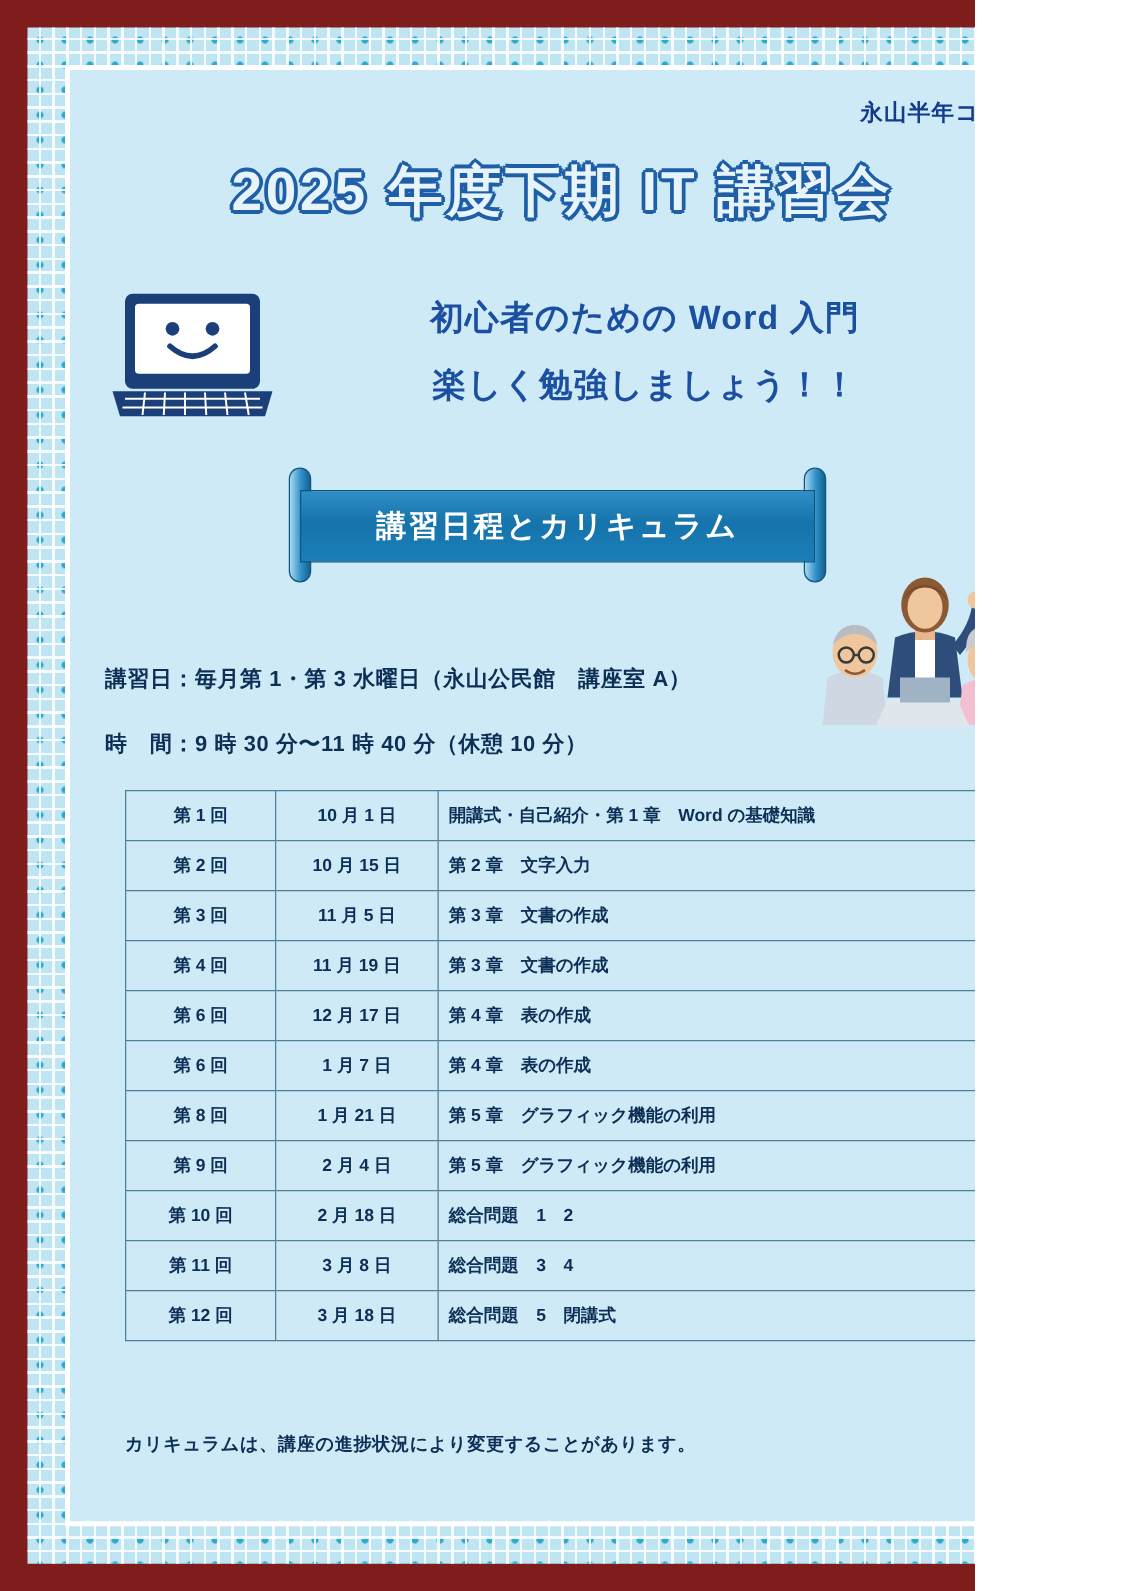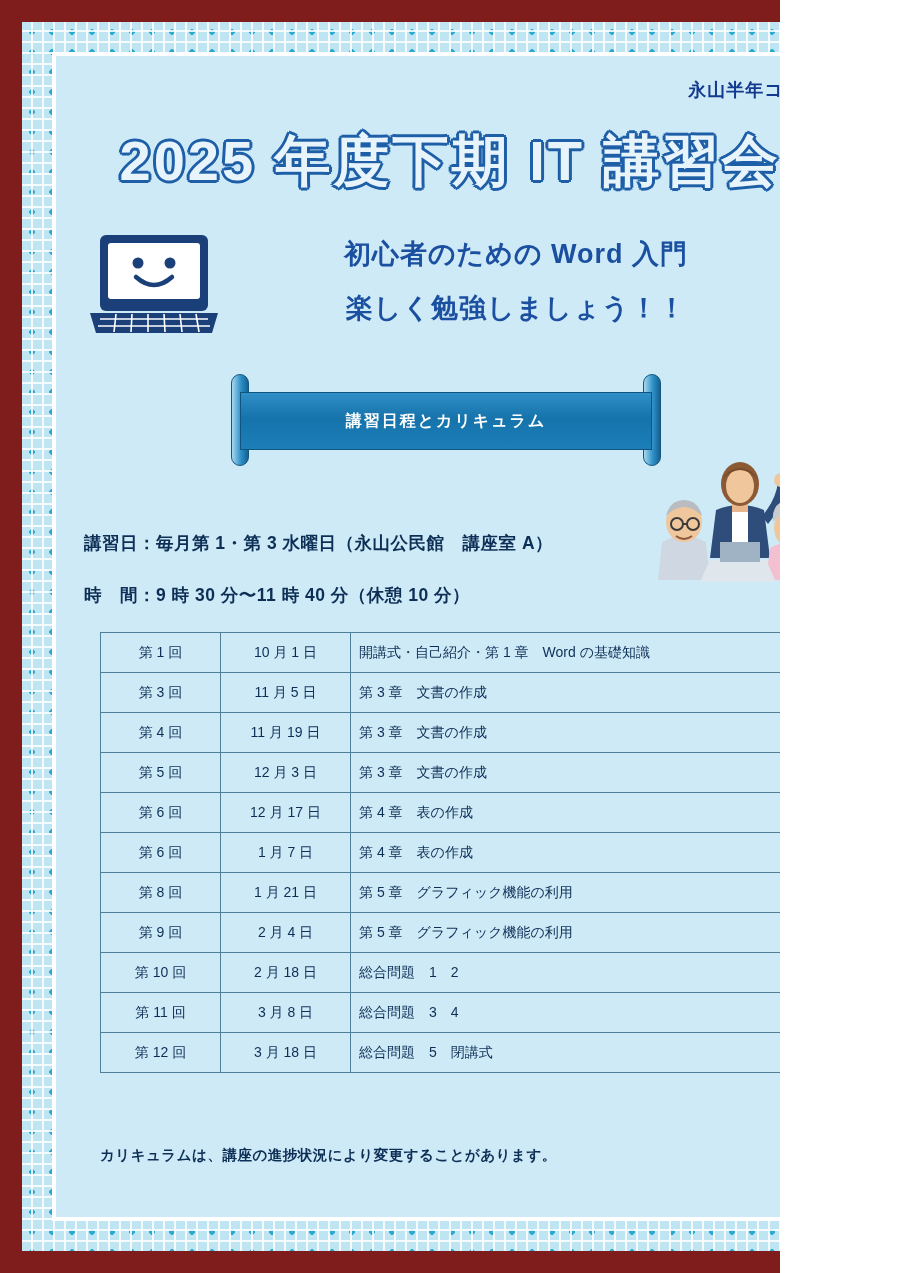--- a/index.html
+++ b/index.html
@@ -70,21 +70,21 @@
     color: #123a8f;
     letter-spacing: 1px;
   }
 
   .main-title {
     position: absolute;
     left: 0;
     right: 0;
     top: 68px;
     text-align: center;
-    font-size: 56px;
+    font-size: 44px;
     font-weight: bold;
     letter-spacing: 3px;
     color: #e8f4fb;
     text-shadow:
       -2px -2px 0 #1e5fa8, 2px -2px 0 #1e5fa8,
       -2px 2px 0 #1e5fa8, 2px 2px 0 #1e5fa8,
       0 3px 0 #1e5fa8, 3px 0 0 #1e5fa8,
       0 -3px 0 #1e5fa8, -3px 0 0 #1e5fa8;
   }
 
@@ -137,21 +137,21 @@
     height: 58px;
     background: linear-gradient(180deg,#2f8fc6 0%, #1673ab 45%, #1c7fb8 100%);
     border: 1px solid #0f5580;
     box-sizing: border-box;
     display: flex;
     align-items: center;
     justify-content: center;
   }
   .banner-text {
     color: #ffffff;
-    font-size: 16px;
+    font-size: 24px;
     font-weight: bold;
     letter-spacing: 2px;
   }
 
   
   .people {
     position: absolute;
     right: 18px;
     top: 400px;
     width: 172px;
@@ -177,21 +177,21 @@
     top: 576px;
     width: 700px;
     border-collapse: collapse;
     background: #cfeaf7;
   }
   .schedule-table td {
     border: 1px solid #4f7f99;
     height: 40px;
     font-size: 14px;
     color: #0d2f56;
-    font-weight: normal;
+    font-weight: bold;
     padding: 0 8px;
     box-sizing: border-box;
   }
   .col-no { width: 120px; text-align: center; }
   .col-date { width: 130px; text-align: center; }
   .col-topic { text-align: left; padding-left: 14px; }
 
   .note {
     position: absolute;
     left: 44px;
@@ -287,35 +287,35 @@
     <div class="info-line info-2">時　間：9 時 30 分〜11 時 40 分（休憩 10 分）</div>
 
     <table class="schedule-table">
       <tbody>
         <tr>
           <td class="col-no">第 1 回</td>
           <td class="col-date">10 月 1 日</td>
           <td class="col-topic">開講式・自己紹介・第 1 章　Word の基礎知識</td>
         </tr>
         <tr>
+          <td class="col-no">第 2 回</td>
+          <td class="col-date">10 月 15 日</td>
+          <td class="col-topic">第 2 章　文字入力</td>
+        </tr>
+        <tr>
           <td class="col-no">第 3 回</td>
           <td class="col-date">11 月 5 日</td>
           <td class="col-topic">第 3 章　文書の作成</td>
         </tr>
         <tr>
           <td class="col-no">第 4 回</td>
           <td class="col-date">11 月 19 日</td>
           <td class="col-topic">第 3 章　文書の作成</td>
         </tr>
         <tr>
-          <td class="col-no">第 5 回</td>
-          <td class="col-date">12 月 3 日</td>
-          <td class="col-topic">第 3 章　文書の作成</td>
-        </tr>
-        <tr>
           <td class="col-no">第 6 回</td>
           <td class="col-date">12 月 17 日</td>
           <td class="col-topic">第 4 章　表の作成</td>
         </tr>
         <tr>
           <td class="col-no">第 6 回</td>
           <td class="col-date">1 月 7 日</td>
           <td class="col-topic">第 4 章　表の作成</td>
         </tr>
         <tr>

